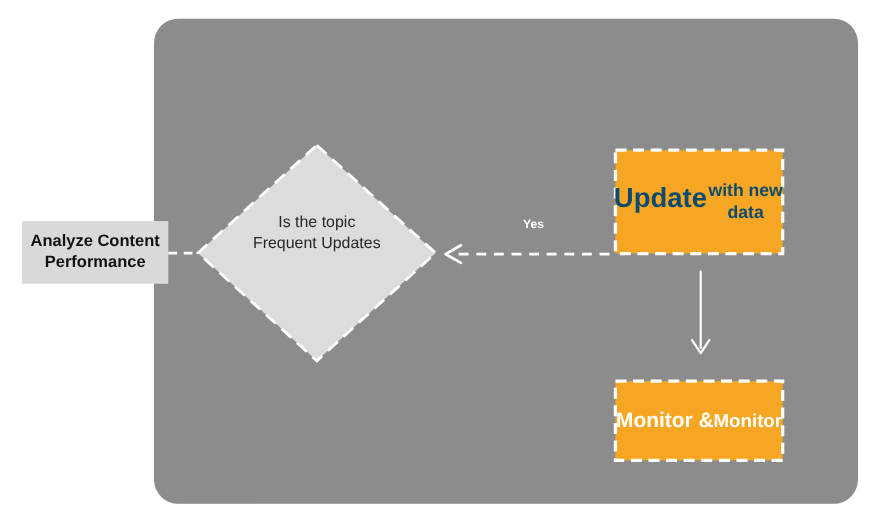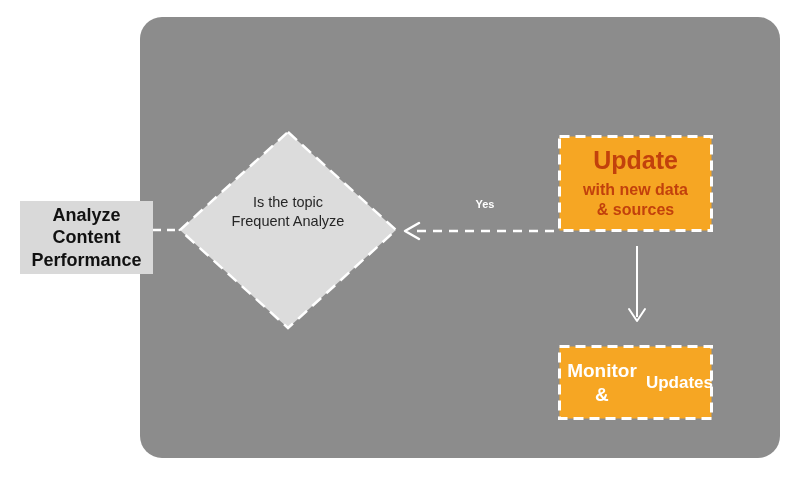--- a/index.html
+++ b/index.html
@@ -22,41 +22,41 @@
   }
   svg.shapes {
     position: absolute;
     left: 0; top: 0;
     width: 800px; height: 480px;
     z-index: 1;
   }
   .txt { position: absolute; z-index: 2; }
   .node-analyze {
     left: 20px; top: 201px;
-    width: 133px; height: 73px;
+    width: 133px; height: 57px;
     background: #D9D9D9;
     display: flex; align-items: center; justify-content: center;
     text-align: center;
-    font-size: 18px; font-weight: bold; line-height: 1.25;
+    font-size: 15px; font-weight: bold; line-height: 1.25;
     color: #111111;
     padding: 2px 6px;
   }
   .decision-label {
     left: 198px; top: 193px;
     width: 180px;
     text-align: center;
     font-size: 14.5px; font-weight: normal; line-height: 19px;
     color: #262626;
   }
   .update-label {
     left: 558px; top: 135px;
     width: 155px; height: 97px;
-    display: flex; flex-direction: column;
+    display: flex; 
     align-items: center; justify-content: center;
-    text-align: center; color: #c2410c;
+    text-align: center; color: #0c4a6e;
   }
   .update-title { font-size: 25px; font-weight: bold; line-height: 1.1; margin-bottom: 6px; }
   .update-sub { font-size: 16px; font-weight: bold; line-height: 1.25; }
   .monitor-label {
     left: 558px; top: 345px;
     width: 155px; height: 75px;
     display: flex; flex-direction: row;
     align-items: center; justify-content: center;
     text-align: center; color: #ffffff;
   }
@@ -93,29 +93,28 @@
     <path d="M637,246 L637,317" stroke="#FFFFFF" stroke-width="2" fill="none"></path>
     <path d="M629,309 L637,321 L645,309" stroke="#FFFFFF" stroke-width="2" fill="none" stroke-linecap="round" stroke-linejoin="round"></path>
   </svg>
 
   <div class="txt node-analyze">
     <span>Analyze Content Performance</span>
   </div>
 
   <div class="txt decision-label">
     <div>Is the topic</div>
-    <div>Frequent Analyze</div>
+    <div>Frequent Updates</div>
   </div>
 
   <div class="txt update-label">
     <div class="update-title">Update</div>
     <div class="update-sub">with new data</div>
-    <div class="update-sub">&amp; sources</div>
   </div>
 
   <div class="txt monitor-label">
     <div class="monitor-line1">Monitor &amp;</div>
-    <div class="monitor-line2">Updates</div>
+    <div class="monitor-line2">Monitor</div>
   </div>
 
   <div class="txt yes-label">Yes</div>
 
 </div>
 
 </body></html>

